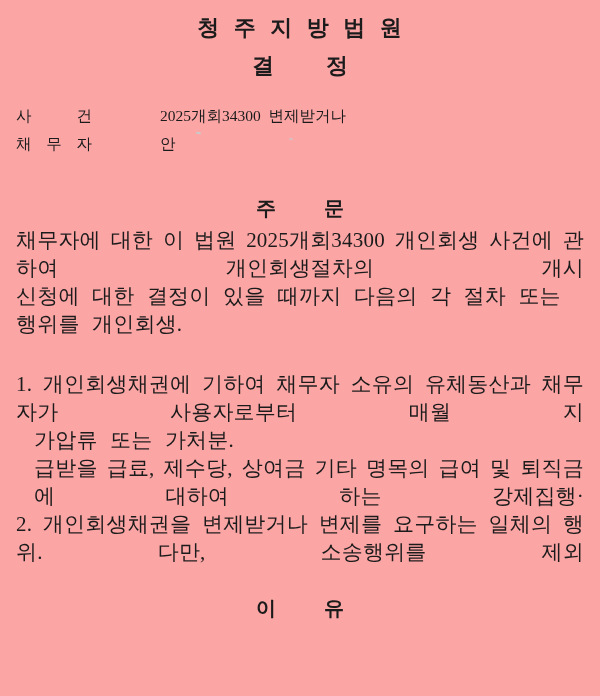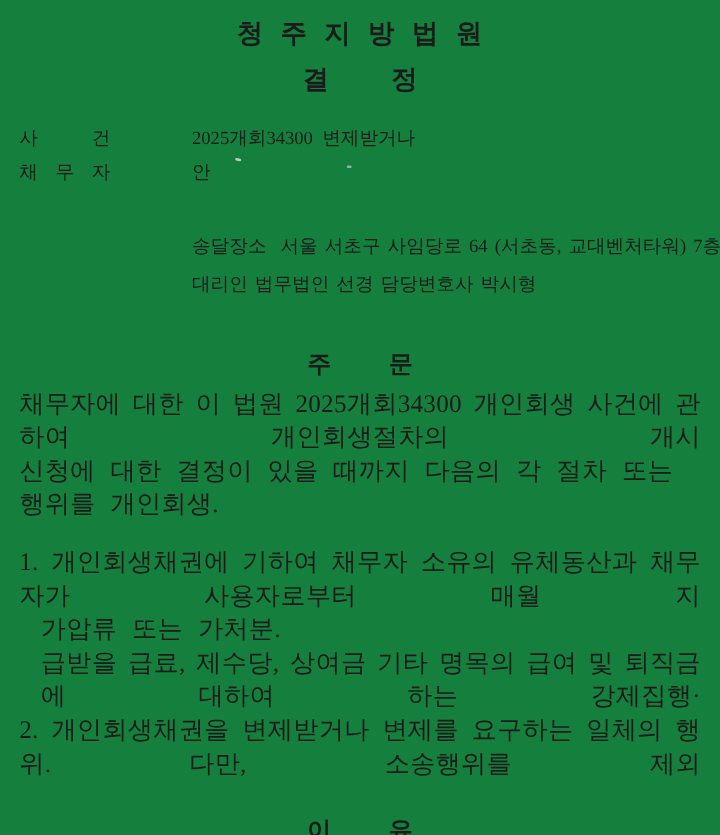--- a/index.html
+++ b/index.html
@@ -5,21 +5,21 @@
   * { margin: 0; padding: 0; box-sizing: border-box; }
   html, body { background: #ffffff; }
   body {
     font-family: "Liberation Serif", "DejaVu Serif", serif;
     color: #1b1b1b;
   }
   .page {
     position: relative;
     width: 600px;
     height: 696px;
-    background: #15803d;
+    background: #fca5a5;
     padding: 14px 16px 0 16px;
     overflow: hidden;
     -webkit-font-smoothing: antialiased;
   }
 
   
   .court-title {
     text-align: center;
     font-size: 22px;
     line-height: 28px;
@@ -83,21 +83,21 @@
     word-spacing: 7px;
     letter-spacing: 0.2px;
   }
   .jf {
     text-align: justify;
     text-align-last: justify;
     word-spacing: 3px;
   }
   .indent { padding-left: 18px; }
   .intro-block { margin-top: 6px; }
-  .list-block { margin-top: 20px; }
+  .list-block { margin-top: 32px; }
 
   
   .redaction-mark {
     position: absolute;
     background: #c9c9c9;
     border-radius: 1px;
   }
   .mark-1 { left: 196px; top: 132px; width: 5px; height: 2px; transform: rotate(12deg); }
   .mark-2 { left: 289px; top: 138px; width: 4px; height: 1.5px; opacity: .7; }
 </style>
@@ -127,24 +127,20 @@
         <span>무</span>
         <span>자</span>
       </span>
       <span class="case-value">안</span>
     </div>
   </div>
 
   <div class="redaction-mark mark-1"></div>
   <div class="redaction-mark mark-2"></div>
 
-  <div class="service-block">
-    <div class="service-line">송달장소  서울 서초구 사임당로 64 (서초동, 교대벤처타워) 7층</div>
-    <div class="service-line">대리인 법무법인 선경 담당변호사 박시형</div>
-  </div>
 
   <div class="section-heading heading-order">
     <span>주</span>
     <span>문</span>
   </div>
 
   <div class="intro-block">
     <div class="body-line jf">채무자에 대한 이 법원 2025개회34300 개인회생 사건에 관하여 개인회생절차의 개시</div>
     <div class="body-line">신청에 대한 결정이 있을 때까지 다음의 각 절차 또는 행위를 개인회생.</div>
   </div>

